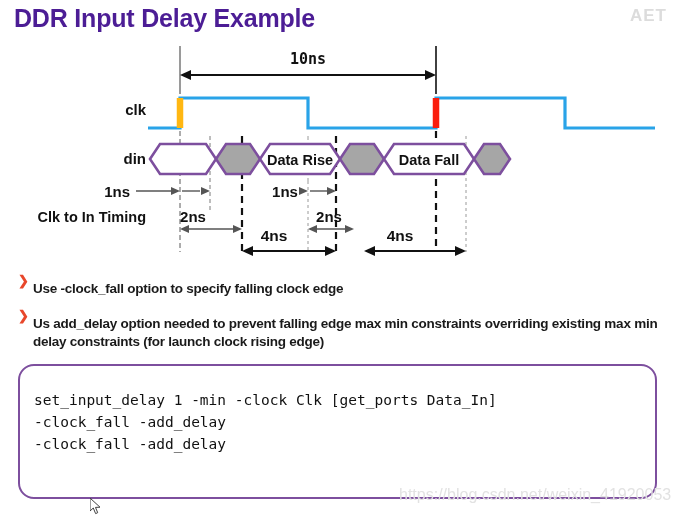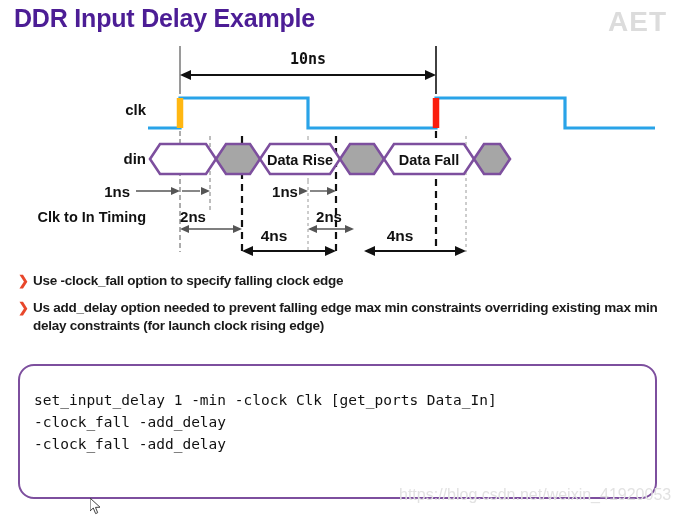--- a/index.html
+++ b/index.html
@@ -25,21 +25,21 @@
     color: #4c1d95;
     letter-spacing: -0.2px;
     white-space: nowrap;
   }
 
   
   #brand-logo {
     position: absolute;
     right: 8px;
     top: 6px;
-    font-size: 28px;
+    font-size: 17px;
     font-weight: bold;
     color: #dcdcdc;
     letter-spacing: 1px;
     font-family: "Liberation Sans", sans-serif;
   }
 
   
   #timing-diagram {
     position: absolute;
     left: 0;
@@ -69,20 +69,21 @@
     font-weight: bold;
     line-height: 1;
   }
   .bullet-text {
     flex: 1 1 auto;
     font-size: 13.5px;
     font-weight: bold;
     color: #1a1a1a;
     line-height: 1.35;
     letter-spacing: -0.25px;
+    margin-top: 8px;
   }
 
   
   #code-box {
     position: absolute;
     left: 18px;
     top: 364px;
     width: 639px;
     height: 135px;
     box-sizing: border-box;

